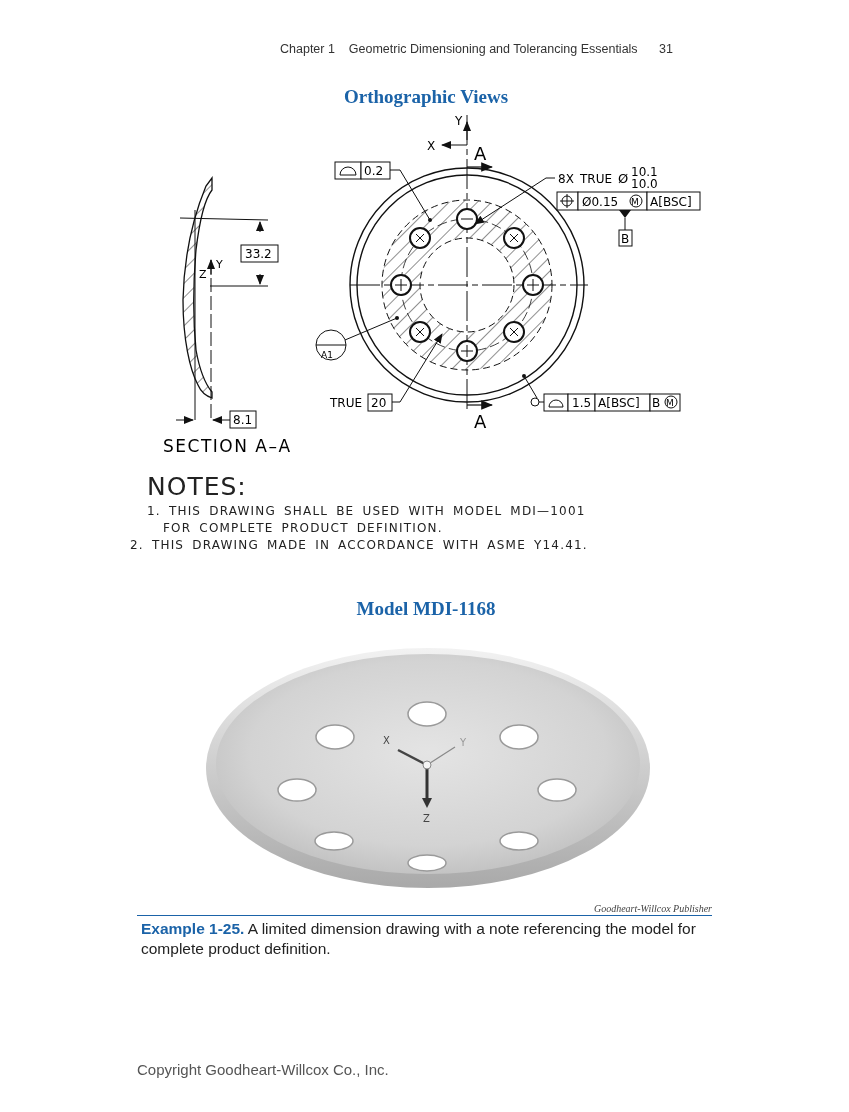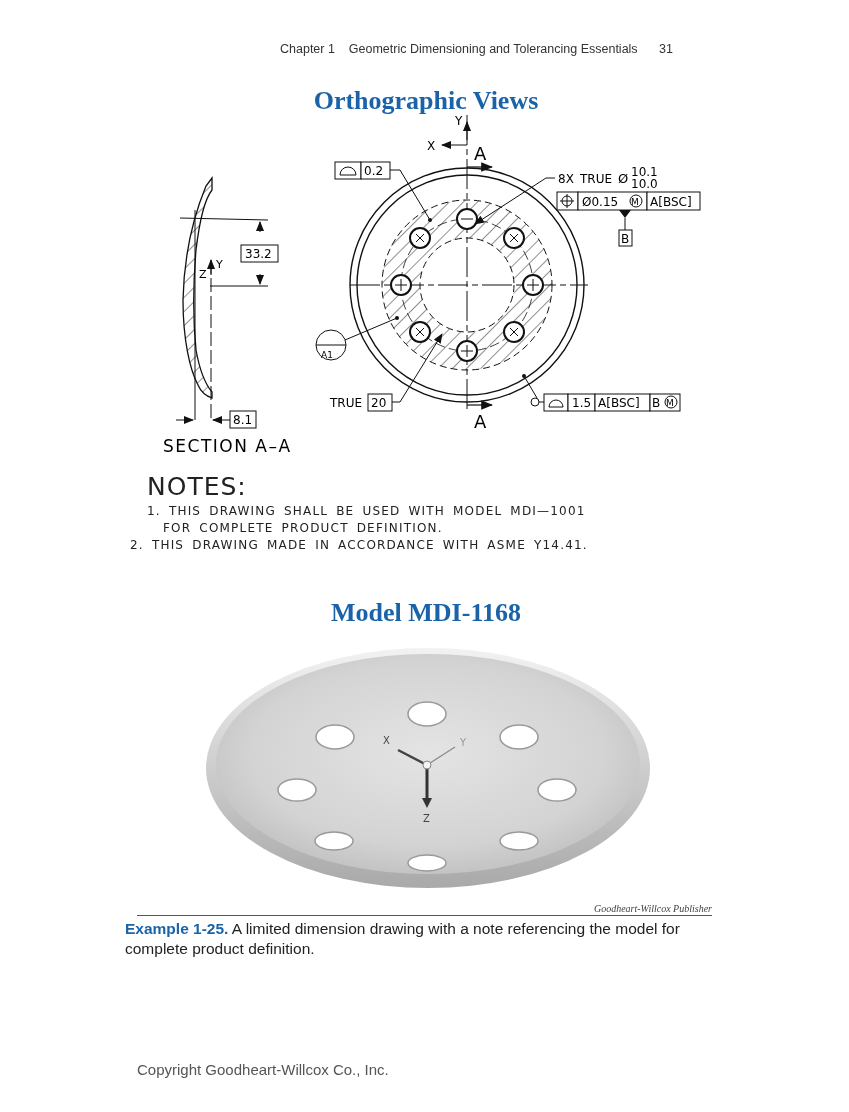--- a/index.html
+++ b/index.html
@@ -1,25 +1,25 @@
 <!DOCTYPE html>
 <html><head>
 <meta charset="utf-8">
 <style>
   html, body { margin:0; padding:0; background:#ffffff; }
   body { width:849px; height:1112px; position:relative; overflow:hidden; font-family:"Liberation Sans", sans-serif; color:#222; }
   .abs { position:absolute; }
   .running-head { left:280px; top:42px; width:432px; font-size:12.5px; color:#333; text-align:left; }
   .running-head .pg { margin-left:18px; }
-  .section-title { font-family:"Liberation Serif", serif; font-weight:bold; color:#1b63a8; font-size:26px; text-align:center; }
+  .section-title { font-family:"Liberation Serif", serif; font-weight:bold; color:#1b63a8; font-size:19px; text-align:center; }
   .notes-head { left:147px; top:472px; font-size:25px; font-weight:400; letter-spacing:1px; font-family:"DejaVu Sans", sans-serif; color:#222; }
   .note { font-family:"DejaVu Sans", sans-serif; font-size:12px; letter-spacing:1.2px; color:#222; word-spacing:3px; }
   .credit { right:137px; top:903px; font-family:"Liberation Serif", serif; font-style:italic; font-size:10px; color:#444; }
   .rule { left:137px; top:915px; width:575px; height:1px; background:#1b63a8; }
-  .caption { left:125px; top:919px; width:580px; font-size:15.5px; line-height:20px; color:#222; }
+  .caption { left:141px; top:919px; width:580px; font-size:15.5px; line-height:20px; color:#222; }
   .caption .lbl { color:#1b63a8; font-weight:bold; }
   .footer { left:137px; top:1061px; font-size:15px; color:#555; }
   svg text { font-family:"DejaVu Sans", sans-serif; }
 </style>
 </head>
 <body>
 
 <div class="abs running-head">
   <span>Chapter 1</span>&nbsp;&nbsp;&nbsp;
   <span>Geometric Dimensioning and Tolerancing Essentials</span>

